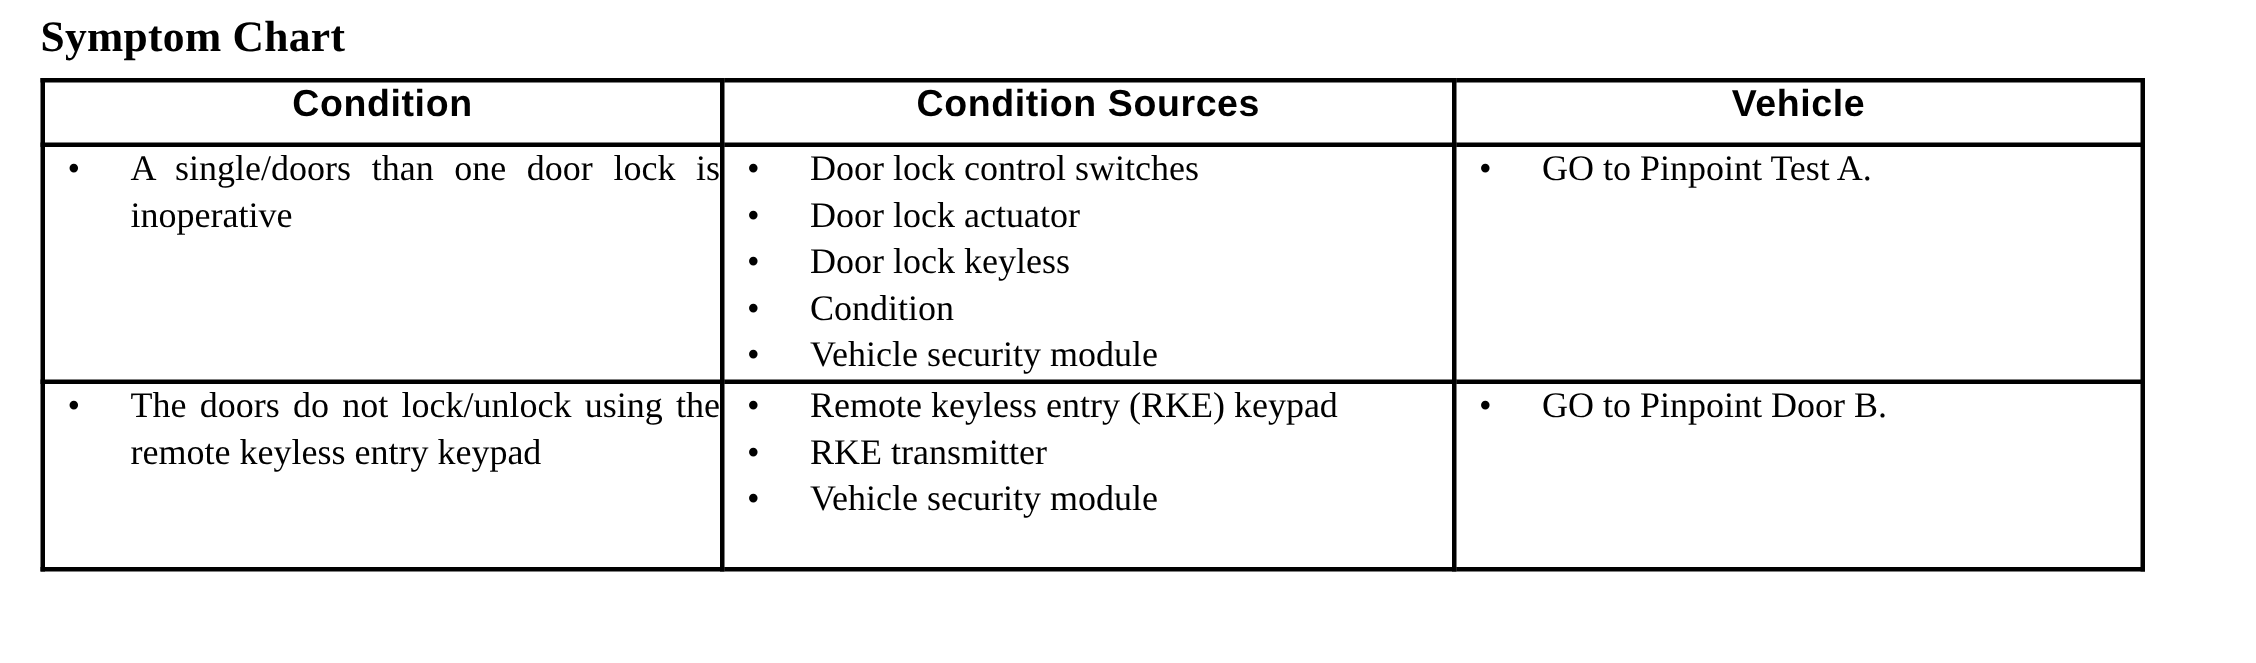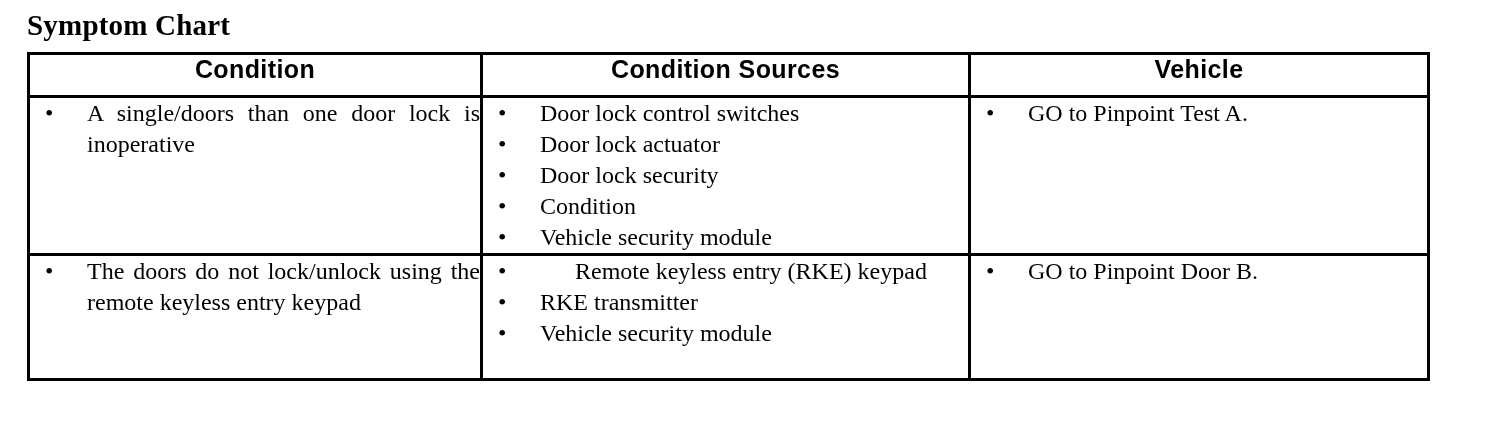--- a/index.html
+++ b/index.html
@@ -105,21 +105,20 @@
     text-justify: inter-word;
   }
   td.cell-sources ul.bullets > li .bullet-text,
   td.cell-action  ul.bullets > li .bullet-text {
     text-align: left;
   }
   
   td.cell-sources ul.bullets > li.wrap .bullet-text {
     text-align: justify;
     text-justify: inter-word;
-    margin-left: 35px;
   }
 </style>
 </head>
 <body>
 
 <div id="page-title">Symptom Chart</div>
 
 <table id="symptom-table">
   <colgroup>
     <col class="c-condition">
@@ -149,21 +148,21 @@
           <li>
             <span class="bullet-mark">•</span>
             <span class="bullet-text">Door lock control switches</span>
           </li>
           <li>
             <span class="bullet-mark">•</span>
             <span class="bullet-text">Door lock actuator</span>
           </li>
           <li>
             <span class="bullet-mark">•</span>
-            <span class="bullet-text">Door lock security</span>
+            <span class="bullet-text">Door lock keyless</span>
           </li>
           <li>
             <span class="bullet-mark">•</span>
             <span class="bullet-text">Condition</span>
           </li>
           <li>
             <span class="bullet-mark">•</span>
             <span class="bullet-text">Vehicle security module</span>
           </li>
         </ul>

